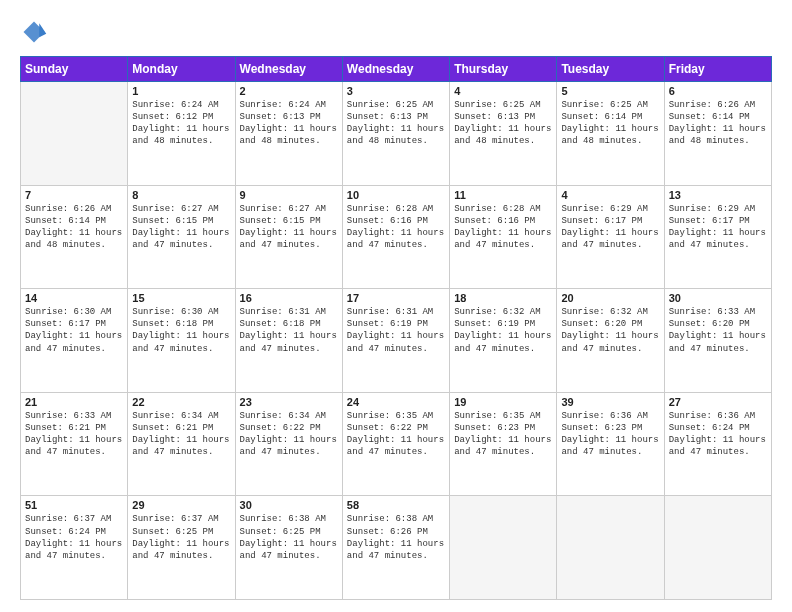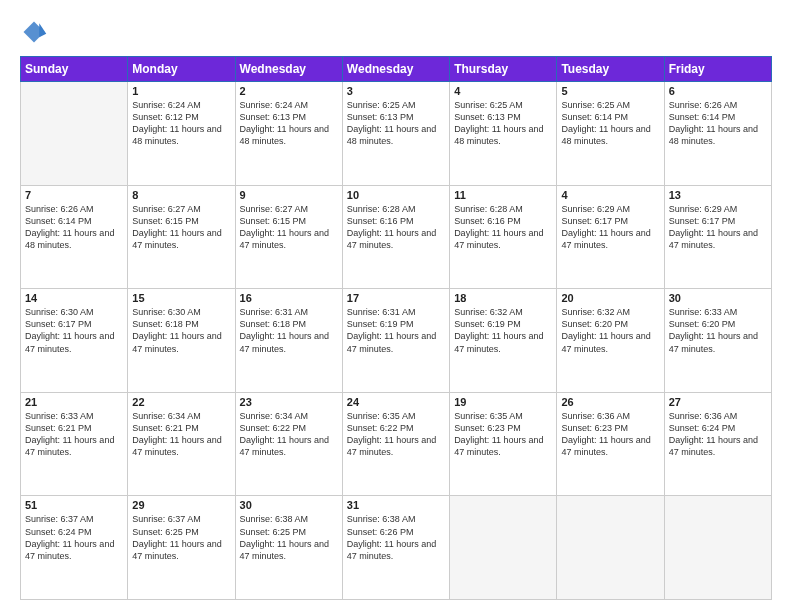--- a/index.html
+++ b/index.html
@@ -89,20 +89,21 @@
     .day-num {
       font-size: 11px;
       font-weight: bold;
       color: #222;
       margin-bottom: 2px;
     }
     .cell-text {
       font-size: 9px;
       color: #333;
       line-height: 1.35;
+      font-family: Liberation Mono, monospace;
     }
     tr:nth-child(even) td:not(.empty) {
       background: #fff;
     }
   </style>
 </head>
 <body>
 
 <div class="page">
   <div class="header">
@@ -237,21 +238,21 @@
           </td>
           <td>
             <div class="day-num">24</div>
             <div class="cell-text">Sunrise: 6:35 AM<br>Sunset: 6:22 PM<br>Daylight: 11 hours and 47 minutes.</div>
           </td>
           <td>
             <div class="day-num">19</div>
             <div class="cell-text">Sunrise: 6:35 AM<br>Sunset: 6:23 PM<br>Daylight: 11 hours and 47 minutes.</div>
           </td>
           <td>
-            <div class="day-num">26</div>
+            <div class="day-num">39</div>
             <div class="cell-text">Sunrise: 6:36 AM<br>Sunset: 6:23 PM<br>Daylight: 11 hours and 47 minutes.</div>
           </td>
           <td>
             <div class="day-num">27</div>
             <div class="cell-text">Sunrise: 6:36 AM<br>Sunset: 6:24 PM<br>Daylight: 11 hours and 47 minutes.</div>
           </td>
         </tr>
         <tr>
           <td>
             <div class="day-num">51</div>
@@ -259,21 +260,21 @@
           </td>
           <td>
             <div class="day-num">29</div>
             <div class="cell-text">Sunrise: 6:37 AM<br>Sunset: 6:25 PM<br>Daylight: 11 hours and 47 minutes.</div>
           </td>
           <td>
             <div class="day-num">30</div>
             <div class="cell-text">Sunrise: 6:38 AM<br>Sunset: 6:25 PM<br>Daylight: 11 hours and 47 minutes.</div>
           </td>
           <td>
-            <div class="day-num">31</div>
+            <div class="day-num">58</div>
             <div class="cell-text">Sunrise: 6:38 AM<br>Sunset: 6:26 PM<br>Daylight: 11 hours and 47 minutes.</div>
           </td>
           <td class="empty"></td>
           <td class="empty"></td>
           <td class="empty"></td>
         </tr>
       </tbody>
   </table>
 </div>
 

